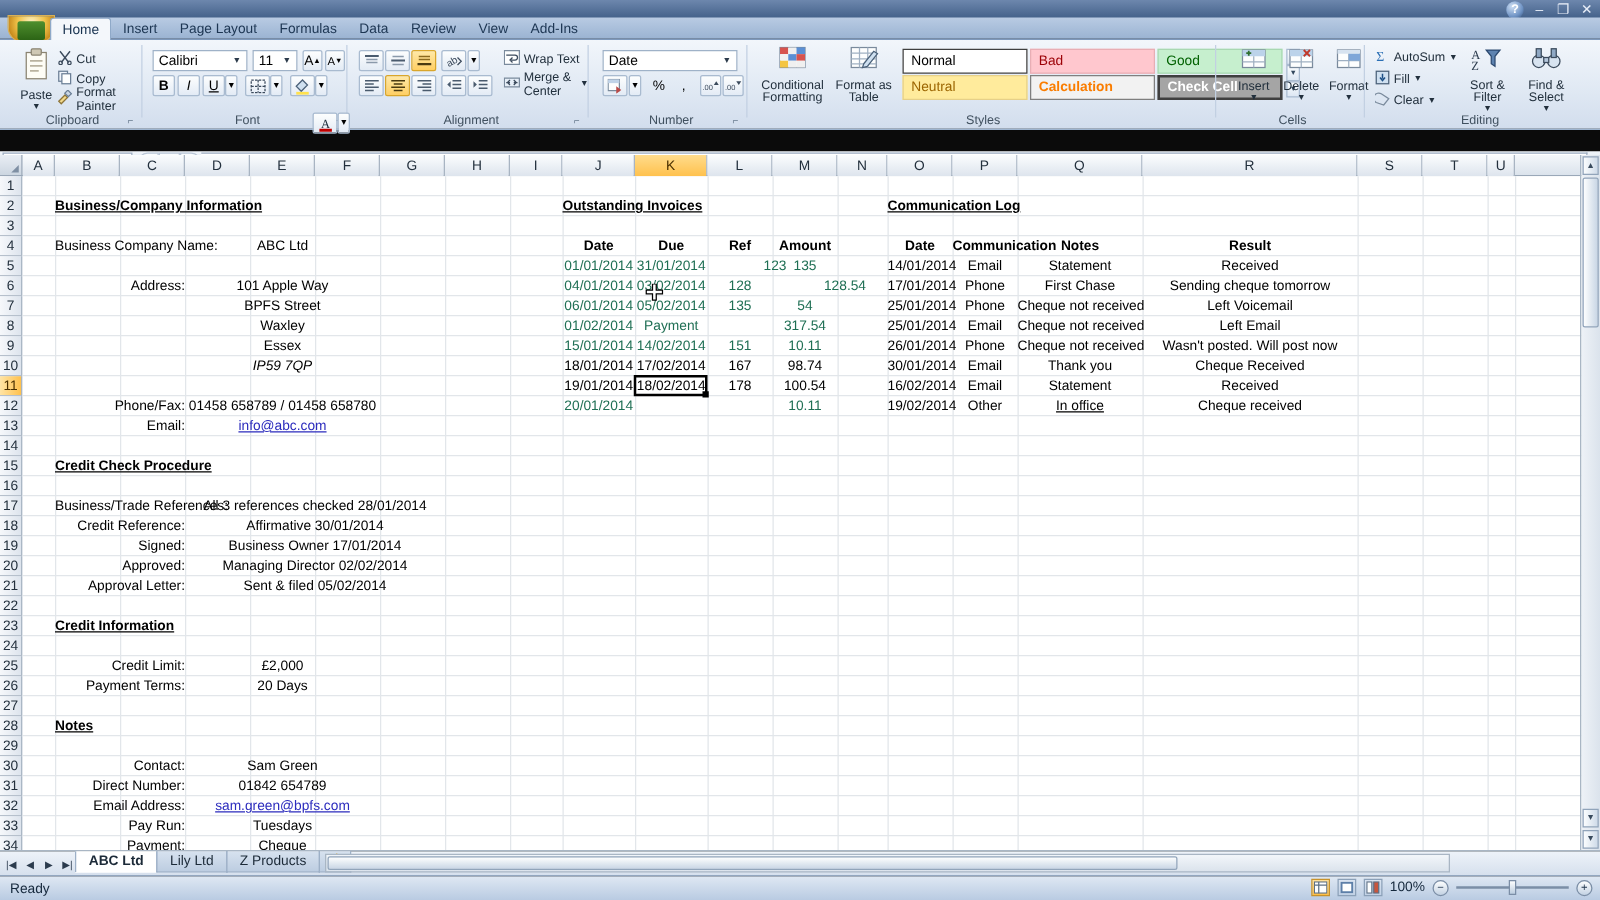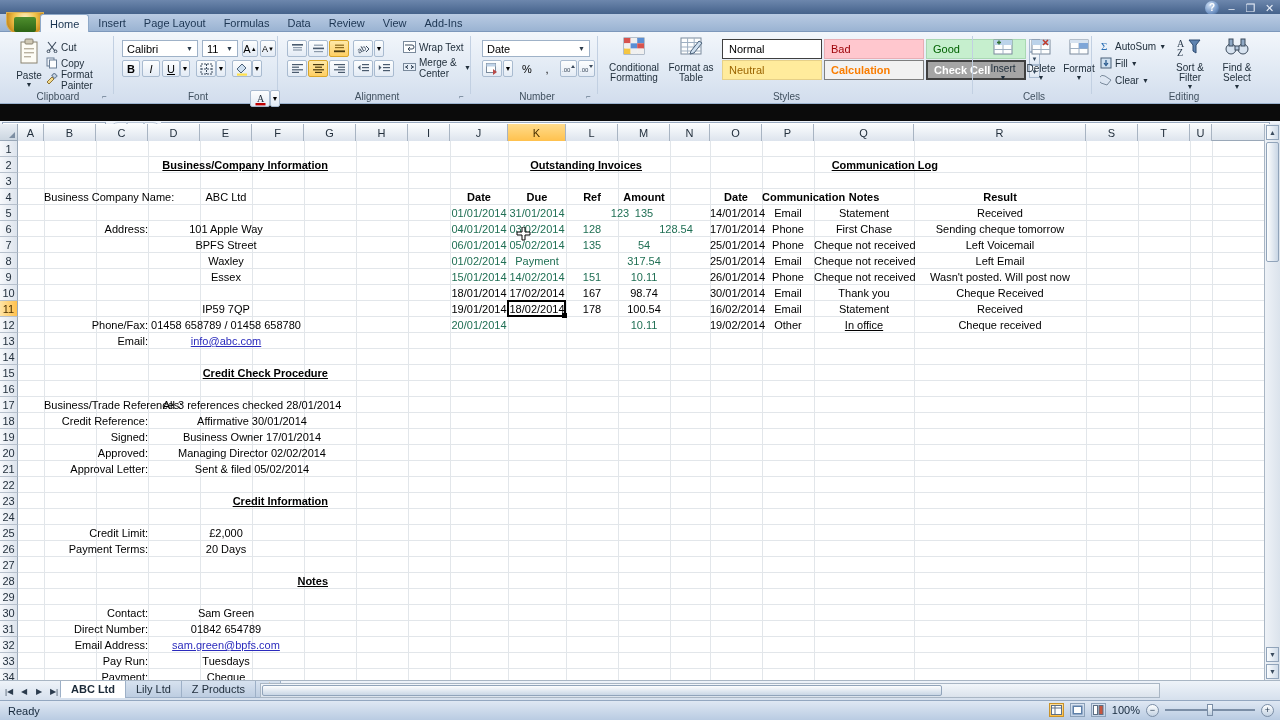--- a/index.html
+++ b/index.html
@@ -140,21 +140,21 @@
   .rh.sel{ background:linear-gradient(to right,#ffe4a5,#ffc14d); color:#4a3000;}
 
   .cells{ position:absolute; left:18px; top:17px; width:1262px; height:539px; background:#fff;}
   .vline{ position:absolute; top:0; width:1px; height:539px; background:#e2e6ea;}
   .hline{ position:absolute; left:0; width:1262px; height:1px; background:#e2e6ea;}
 
   .cell{ position:absolute; height:16px; line-height:16px; font-size:11px; white-space:nowrap;
          overflow:visible; }
   .c-center{ text-align:center; }
   .c-right{ text-align:right; }
-  .c-left{ text-align:right;margin-left:24px; }
+  .c-left{ text-align:left; }
   .bold{ font-weight:bold; }
   .uline{ text-decoration:underline; }
   .green{ color:#1f6f54; }
   .link{ color:#2b2bbd; text-decoration:underline; }
 
   .selbox{
     position:absolute; border:2px solid #000; height:17px; z-index:6; pointer-events:none;
   }
   .selbox:after{ content:""; position:absolute; right:-3px; bottom:-3px; width:5px;height:5px;background:#000;}
 
@@ -708,21 +708,21 @@
         <div class="hline" style="top: 511px;"></div>
         <div class="hline" style="top: 527px;"></div>
         <div class="cell c-left bold uline" style="left: 26px; width: 260px; top: 16px;">Business/Company Information</div>
         <div class="cell c-right" style="left: 26px; width: 104px; top: 48px;">Business Company Name:</div>
         <div class="cell c-center " style="left: 130px; width: 156px; top: 48px;">ABC Ltd</div>
         <div class="cell c-right" style="left: 26px; width: 104px; top: 80px;">Address:</div>
         <div class="cell c-center " style="left: 130px; width: 156px; top: 80px;">101 Apple Way</div>
         <div class="cell c-center " style="left: 130px; width: 156px; top: 96px;">BPFS Street</div>
         <div class="cell c-center " style="left: 130px; width: 156px; top: 112px;">Waxley</div>
         <div class="cell c-center " style="left: 130px; width: 156px; top: 128px;">Essex</div>
-        <div class="cell c-center " style="left: 130px; width: 156px; top: 160px;">IP59 7QP</div>
+        <div class="cell c-center " style="left: 130px; width: 156px; top: 144px; font-style: italic;">IP59 7QP</div>
         <div class="cell c-right" style="left: 26px; width: 104px; top: 176px;">Phone/Fax:</div>
         <div class="cell c-center " style="left: 130px; width: 156px; top: 176px;">01458 658789 / 01458 658780</div>
         <div class="cell c-right" style="left: 26px; width: 104px; top: 192px;">Email:</div>
         <div class="cell c-center link" style="left: 130px; width: 156px; top: 192px;">info@abc.com</div>
         <div class="cell c-left bold uline" style="left: 26px; width: 260px; top: 224px;">Credit Check Procedure</div>
         <div class="cell c-right" style="left: 26px; width: 104px; top: 256px;">Business/Trade References:</div>
         <div class="cell c-center" style="left: 130px; width: 208px; top: 256px;">All 3 references checked 28/01/2014</div>
         <div class="cell c-right" style="left: 26px; width: 104px; top: 272px;">Credit Reference:</div>
         <div class="cell c-center" style="left: 130px; width: 208px; top: 272px;">Affirmative 30/01/2014</div>
         <div class="cell c-right" style="left: 26px; width: 104px; top: 288px;">Signed:</div>

